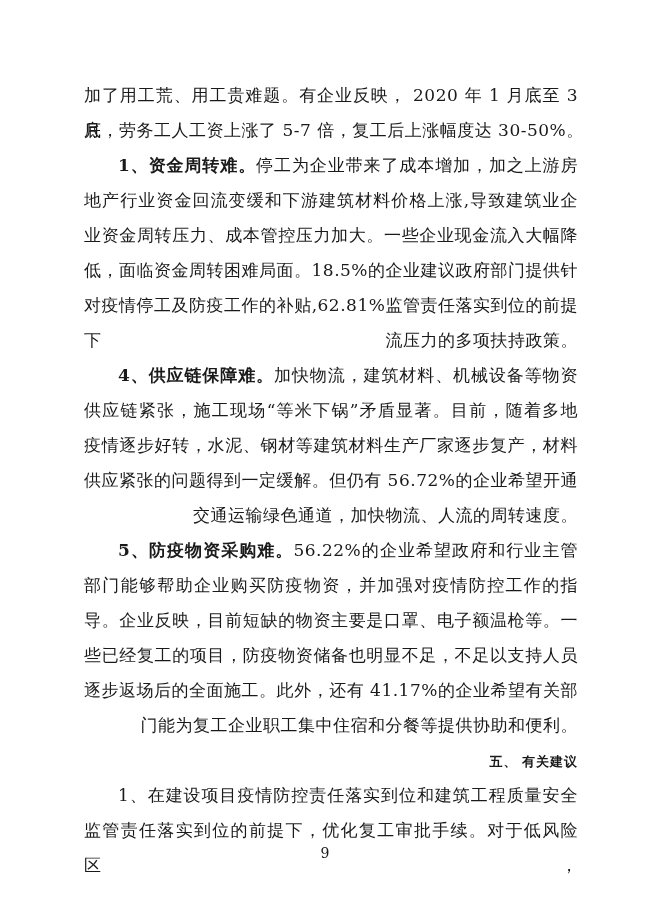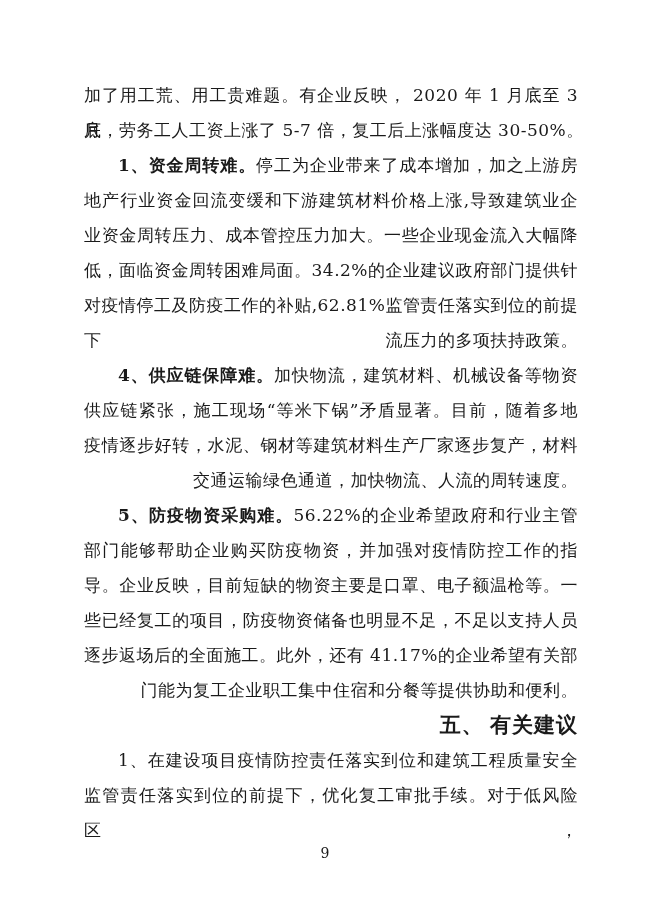--- a/index.html
+++ b/index.html
@@ -36,23 +36,23 @@
     text-align-last: justify;
     text-justify: inter-character;
   }
   .line.indent {
     text-indent: 34px;
   }
   .run-bold {
     font-weight: bold;
   }
   .run-heading {
-    font-family: Liberation Serif, serif;
+    font-family: Liberation Sans, sans-serif;
     font-weight: bold;
-    font-size: 21px;
+    font-size: 13px;
     letter-spacing: 1px;
   }
   .page-number {
     position: absolute;
     top: 843px;
     left: 0;
     width: 100%;
     text-align: center;
     font-size: 14px;
     line-height: 20px;
@@ -62,26 +62,27 @@
 </head>
 <body>
 
 <div class="page">
   <div class="text-block" id="text-block">
       <div class="line justify"><span class="">加了用工荒、用工贵难题。有企业反映， 2020 年 1 月底至 3 月</span></div>
       <div class="line"><span class="">底，劳务工人工资上涨了 5-7 倍，复工后上涨幅度达 30-50%。</span></div>
       <div class="line justify indent"><span class="run-bold ">1、资金周转难。</span><span class="">停工为企业带来了成本增加，加之上游房</span></div>
       <div class="line justify"><span class="">地产行业资金回流变缓和下游建筑材料价格上涨,导致建筑业企</span></div>
       <div class="line justify"><span class="">业资金周转压力、成本管控压力加大。一些企业现金流入大幅降</span></div>
-      <div class="line justify"><span class="">低，面临资金周转困难局面。34.2%的企业建议政府部门提供针</span></div>
+      <div class="line justify"><span class="">低，面临资金周转困难局面。18.5%的企业建议政府部门提供针</span></div>
       <div class="line justify"><span class="">对疫情停工及防疫工作的补贴,62.81%监管责任落实到位的前提下</span></div>
       <div class="line"><span class="">流压力的多项扶持政策。</span></div>
       <div class="line justify indent"><span class="run-bold ">4、供应链保障难。</span><span class="">加快物流，建筑材料、机械设备等物资</span></div>
       <div class="line justify"><span class="">供应链紧张，施工现场“等米下锅”矛盾显著。目前，随着多地</span></div>
       <div class="line justify"><span class="">疫情逐步好转，水泥、钢材等建筑材料生产厂家逐步复产，材料</span></div>
+      <div class="line justify"><span class="">供应紧张的问题得到一定缓解。但仍有 56.72%的企业希望开通</span></div>
       <div class="line"><span class="">交通运输绿色通道，加快物流、人流的周转速度。</span></div>
       <div class="line justify indent"><span class="run-bold ">5、防疫物资采购难。</span><span class="">56.22%的企业希望政府和行业主管</span></div>
       <div class="line justify"><span class="">部门能够帮助企业购买防疫物资，并加强对疫情防控工作的指</span></div>
       <div class="line justify"><span class="">导。企业反映，目前短缺的物资主要是口罩、电子额温枪等。一</span></div>
       <div class="line justify"><span class="">些已经复工的项目，防疫物资储备也明显不足，不足以支持人员</span></div>
       <div class="line justify"><span class="">逐步返场后的全面施工。此外，还有 41.17%的企业希望有关部</span></div>
       <div class="line"><span class="">门能为复工企业职工集中住宿和分餐等提供协助和便利。</span></div>
       <div class="line indent"><span class="run-bold run-heading">五、 有关建议</span></div>
       <div class="line justify indent"><span class="">1、在建设项目疫情防控责任落实到位和建筑工程质量安全</span></div>
       <div class="line justify"><span class="">监管责任落实到位的前提下，优化复工审批手续。对于低风险区，</span></div>

